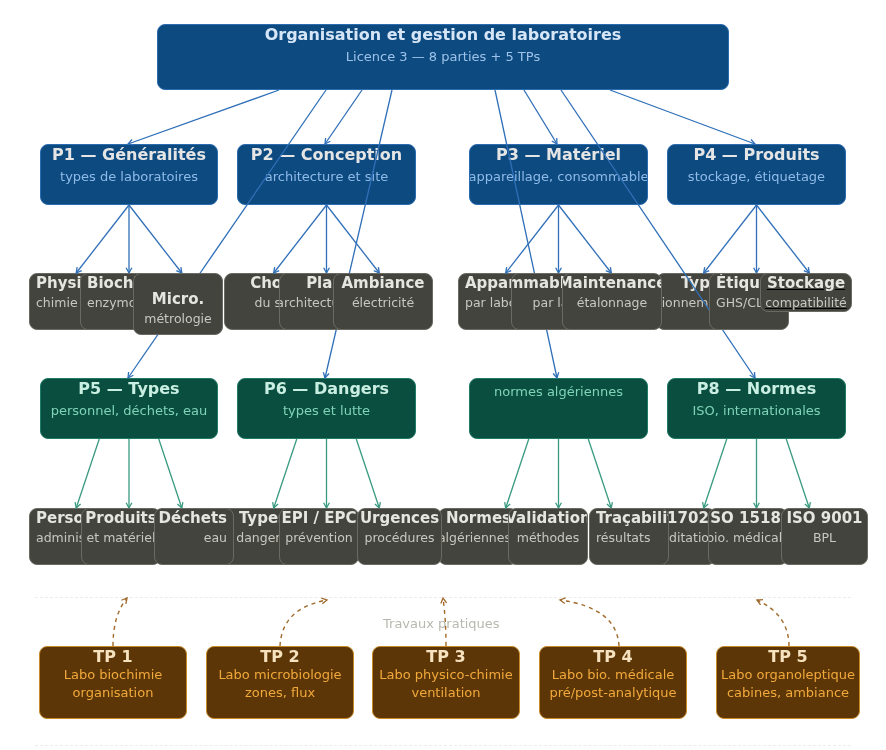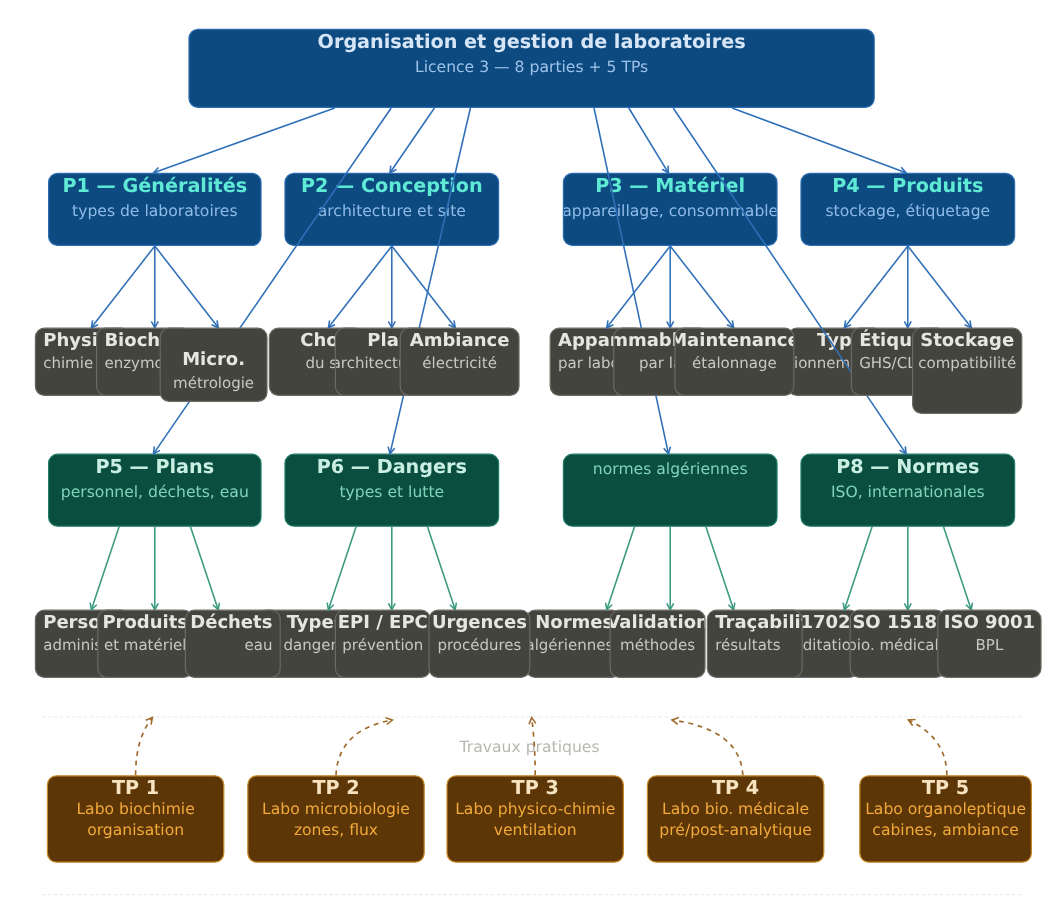--- a/index.html
+++ b/index.html
@@ -8,21 +8,21 @@
   #edges { position: absolute; left: 0; top: 0; width: 886px; height: 750px; z-index: 3; pointer-events: none; }
   .node { position: absolute; box-sizing: border-box; border-radius: 8px; text-align: center;
           display: flex; flex-direction: column; justify-content: flex-start; align-items: center;
           overflow: hidden; white-space: nowrap; }
   .node .t { font-weight: bold; line-height: 1.2; }
   .node .s { line-height: 1.2; }
   .root { background: #0d4a80; border: 1.5px solid #2b6cb0; color: #cfe0f3; z-index: 2; }
   .root .t { font-size: 16px; color: #d7e6f7; }
   .root .s { font-size: 13px; color: #9ec3ea; margin-top: 5px; }
   .pblue { background: #0d4a80; border: 1.5px solid #2b6cb0; z-index: 2; }
-  .pblue .t { font-size: 16px; color: #5eead4; }
+  .pblue .t { font-size: 16px; color: #e5e5e5; }
   .pblue .s { font-size: 13px; color: #8fbbe8; margin-top: 5px; }
   .pgreen { background: #0a4e40; border: 1.5px solid #1f7a66; z-index: 2; }
   .pgreen .t { font-size: 16px; color: #c9efe2; }
   .pgreen .s { font-size: 13px; color: #7fd3b7; margin-top: 5px; }
   .leaf { background: #44443f; border: 1px solid #6a6a62; z-index: 2; }
   .leaf .t { font-size: 15px; color: #e6e6e0; }
   .leaf .s { font-size: 12.5px; color: #c8c8c0; margin-top: 3px; }
   .tp { background: #5c3606; border: 1.5px solid #c88a2a; z-index: 2; }
   .tp .t { font-size: 16px; color: #f6e2bf; font-weight: bold; }
   .tp .s { font-size: 13px; color: #f2a93b; line-height: 1.35; }
@@ -242,26 +242,26 @@
       <div class="s">stockage, étiquetage</div>
     </div>
     <div class="node leaf" style="left: 656px; top: 273px; width: 80px; height: 57px; z-index: 2; align-items: flex-end; padding: 0px 6px;">
       <div class="t">Types</div>
       <div class="s">conditionnement</div>
     </div>
     <div class="node leaf" style="left: 709px; top: 273px; width: 80px; height: 57px; z-index: 3; align-items: flex-start; padding: 0px 6px;">
       <div class="t">Étiquetage</div>
       <div class="s">GHS/CLP</div>
     </div>
-    <div class="node leaf" style="left: 760px; top: 273px; width: 92px; height: 72px; z-index: 4; align-items: center; padding: 0px 6px;">
+    <div class="node leaf" style="left: 760px; top: 273px; width: 92px; height: 39px; z-index: 4; align-items: center; padding: 0px 6px; text-decoration: underline;">
       <div class="t">Stockage</div>
       <div class="s">compatibilité</div>
     </div>
     <div class="node pgreen" style="left: 40px; top: 378px; width: 178px; height: 61px;">
-      <div class="t">P5 — Plans</div>
+      <div class="t">P5 — Types</div>
       <div class="s">personnel, déchets, eau</div>
     </div>
     <div class="node leaf" style="left: 29px; top: 508px; width: 80px; height: 57px; z-index: 2; align-items: flex-start; padding: 0px 6px;">
       <div class="t">Personnel</div>
       <div class="s">administration</div>
     </div>
     <div class="node leaf" style="left: 81px; top: 508px; width: 80px; height: 57px; z-index: 3; align-items: center; padding: 0px 6px;">
       <div class="t">Produits</div>
       <div class="s">et matériel</div>
     </div>

